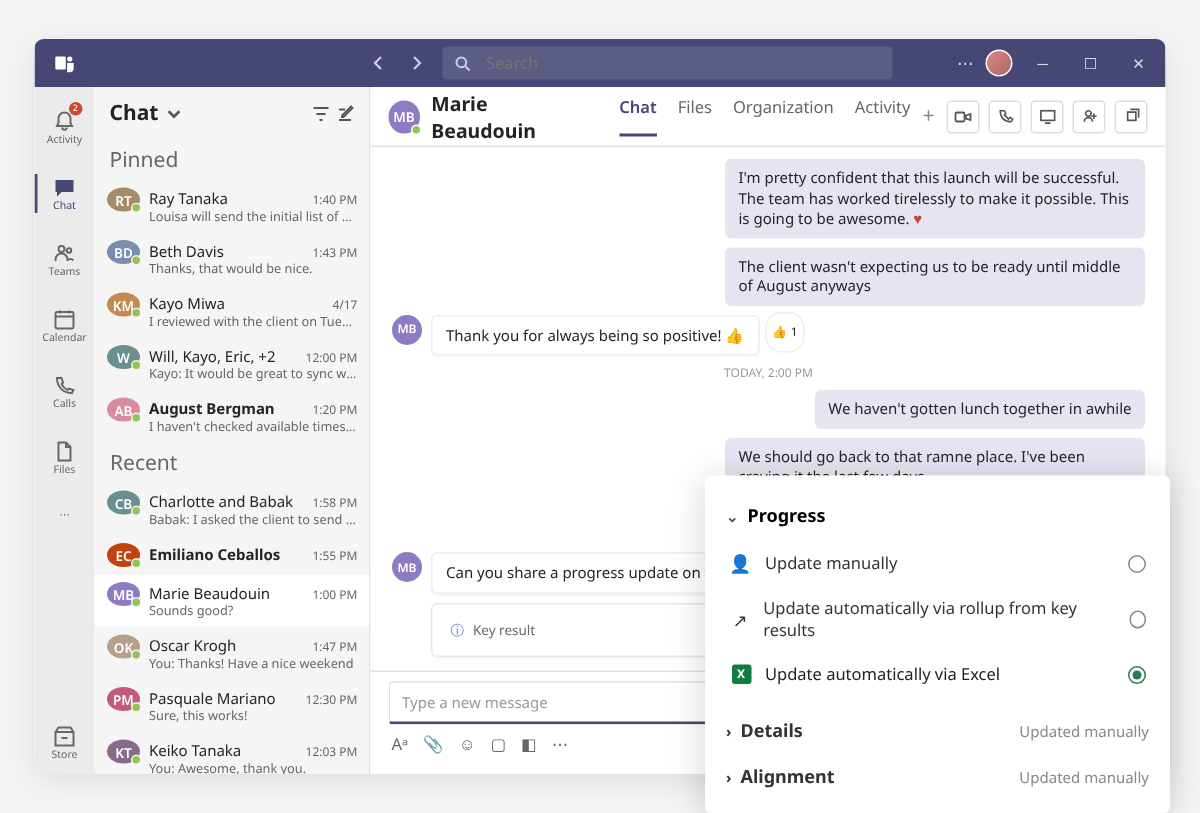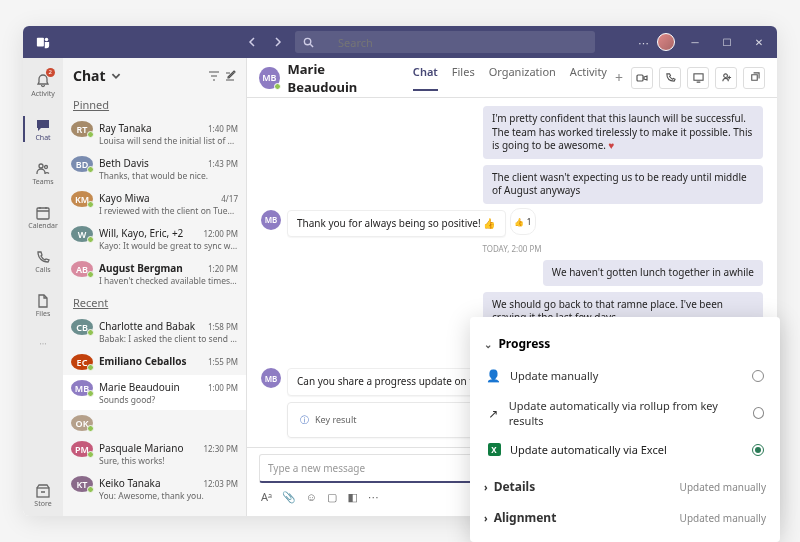--- a/index.html
+++ b/index.html
@@ -4,21 +4,21 @@
 <style>
 * { margin: 0; padding: 0; box-sizing: border-box; font-family: -apple-system, 'Segoe UI', system-ui, sans-serif; }
 body { background: #f5f5f5; width: 800px; height: 542px; overflow: hidden; position: relative; }
 .app { width: 754px; height: 490px; margin: 26px auto 0; background: #fff; border-radius: 6px; box-shadow: 0 4px 24px rgba(0,0,0,0.1); display: flex; flex-direction: column; overflow: hidden; }
 
 
 .titlebar { height: 32px; background: #464775; display: flex; align-items: center; color: #fff; font-size: 11px; }
 .tb-logo { width: 40px; display: flex; align-items: center; justify-content: center; }
 .tb-nav { display: flex; gap: 4px; margin-left: 180px; }
 .tb-nav button { background: none; border: none; color: #cfcde6; cursor: pointer; width: 20px; height: 20px; display:flex;align-items:center;justify-content:center;}
-.tb-search { flex: 0 0 300px; margin-left: 8px; background: rgba(255,255,255,0.12); border-radius: 3px; height: 22px; display: flex; align-items: center; padding: 0 8px; color: #dcdaf0; font-size: 11px; gap:24px;}
+.tb-search { flex: 0 0 300px; margin-left: 8px; background: rgba(255,255,255,0.12); border-radius: 3px; height: 22px; display: flex; align-items: center; padding: 0 8px; color: #dcdaf0; font-size: 11px; gap:10px;}
 .tb-search input { background: none; border: none; outline: none; color: #fff; font-size: 11px; flex:1;}
 .tb-right { margin-left: auto; display: flex; align-items: center; gap: 8px; padding-right: 6px; }
 .tb-right .dots{opacity:.8}
 .avatar { width: 18px; height: 18px; border-radius: 50%; background: linear-gradient(135deg,#d88,#a66); border:1px solid #fff;}
 .winbtn { width:24px; height:24px; display:flex;align-items:center;justify-content:center;color:#fff;opacity:.8;font-size:10px;}
 
 
 .main { flex: 1; display: flex; min-height:0;}
 .railnav { width: 40px; background: #ebebeb; display: flex; flex-direction: column; align-items:center; padding-top:6px; gap:2px;}
 .railnav .item { width: 40px; height:42px; display:flex; flex-direction:column; align-items:center; justify-content:center; font-size:7px; color:#666; position:relative; cursor:pointer;}
@@ -26,21 +26,21 @@
 .railnav .item.active::before{content:'';position:absolute;left:0;top:8px;bottom:8px;width:2px;background:#464775;}
 .railnav svg{width:16px;height:16px;}
 .railnav .spacer{flex:1;}
 .badge{position:absolute;top:4px;right:8px;background:#cc4a31;color:#fff;font-size:6px;border-radius:6px;padding:0 3px;line-height:9px;}
 
 
 .chatlist { width: 184px; background:#f5f5f5; border-right:1px solid #e1e1e1; display:flex; flex-direction:column; min-height:0;}
 .cl-head { display:flex; align-items:center; padding:8px 10px; font-size:14px; font-weight:700; color:#252424; gap:4px;}
 .cl-head .sp{flex:1;}
 .cl-head svg{width:12px;height:12px;}
-.cl-section { font-size:11px; color:#666; padding:4px 10px;text-decoration:underline;}
+.cl-section { font-size:14px; color:#666; padding:4px 10px;}
 .cl-items{overflow-y:auto; flex:1;}
 .ci { display:flex; padding:5px 8px; gap:6px; cursor:pointer; align-items:flex-start;}
 .ci.active{background:#fff;}
 .ci.unread .name{font-weight:700;text-align:center;}
 .ci .av{width:22px;height:16px;border-radius:50%; flex-shrink:0; display:flex;align-items:center;justify-content:center;font-size:9px;color:#fff;font-weight:600; position:relative;}
 .ci .av .pres{position:absolute;bottom:-1px;right:-1px;width:7px;height:7px;border-radius:50%;border:1.5px solid #f5f5f5;}
 .ci .txt{flex:1; min-width:0;}
 .ci .row1{display:flex; justify-content:space-between; align-items:baseline;}
 .ci .name{font-size:10px; color:#252424; white-space:nowrap; overflow:hidden; text-overflow:ellipsis;}
 .ci .time{font-size:8px; color:#666; flex-shrink:0; margin-left:4px;}
@@ -282,20 +282,27 @@
     <div class="txt">
               <div class="row1">
                 <span class="name">Marie Beaudouin</span>
                 <span class="time">1:00 PM</span>
               </div>
     <div class="preview">Sounds good?</div>
             </div>
           </div>
           <div class="ci">
             <div class="av" style="background:#b5a08a">OK<span class="pres" style="background:#92c353"></span></div>
+    <div class="txt">
+              <div class="row1">
+                <span class="name">Oscar Krogh</span>
+                <span class="time">1:47 PM</span>
+              </div>
+    <div class="preview">You: Thanks! Have a nice weekend</div>
+            </div>
           </div>
           <div class="ci">
             <div class="av" style="background:#c55a7a">PM<span class="pres" style="background:#92c353"></span></div>
     <div class="txt">
               <div class="row1">
                 <span class="name">Pasquale Mariano</span>
                 <span class="time">12:30 PM</span>
               </div>
     <div class="preview">Sure, this works!</div>
             </div>

